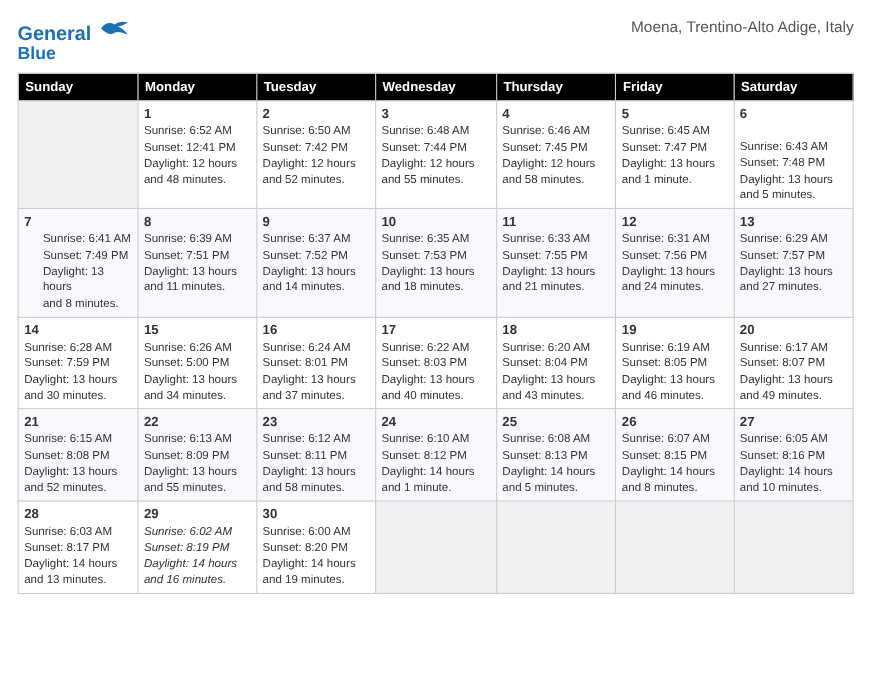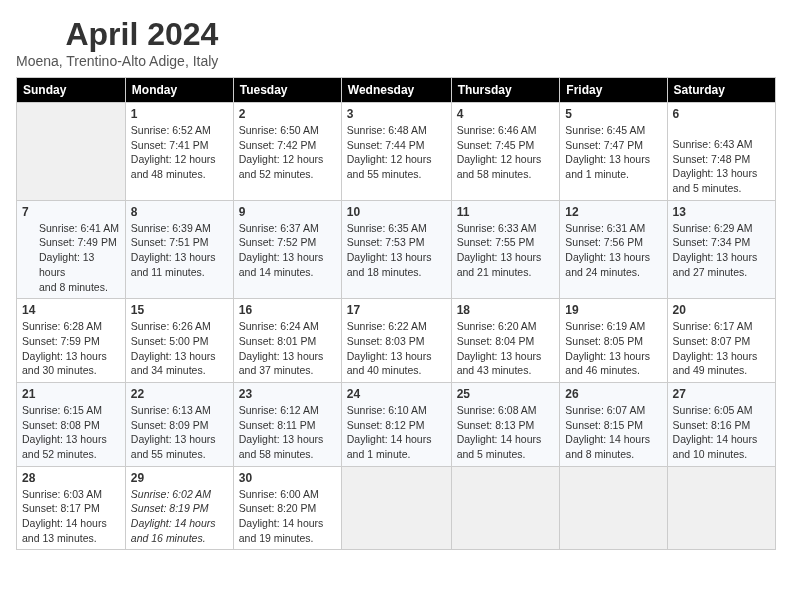--- a/index.html
+++ b/index.html
@@ -83,22 +83,32 @@
       line-height: 1.4;
     }
     .empty-cell {
       background: #f0f0f0 !important;
     }
   </style>
 </head>
 <body>
 
 <div class="header">
+  <div class="logo">
+    <div>
+      <div class="logo-text">
+        <span>General</span>
+        <svg class="logo-bird" viewBox="0 0 30 20">
+          <path d="M2,10 Q8,2 15,6 Q20,2 28,4 Q22,8 18,8 Q24,10 28,16 Q20,12 15,14 Q10,18 2,10Z" fill="#1a6fb5"></path>
+        </svg>
+      </div>
+      <div class="logo-text" style="color:#1a6fb5; font-size:16px;">Blue</div>
+    </div>
+  </div>
   <div class="title-block">
-    <div class="main-title">April 2024</div>
     <div class="subtitle">Moena, Trentino-Alto Adige, Italy</div>
   </div>
 </div>
 
 <table class="calendar">
   <thead>
     <tr id="header-row">
         <th>Sunday</th>
         <th>Monday</th>
         <th>Tuesday</th>
@@ -107,21 +117,21 @@
         <th>Friday</th>
         <th>Saturday</th>
       </tr>
   </thead>
   <tbody id="calendar-body">
       <tr>
         <td class="empty-cell"></td>
         <td>
           <div class="day-number">1</div>
           <div class="day-info" style="white-space: pre-line;">Sunrise: 6:52 AM
-Sunset: 7:41 PM
+Sunset: 12:41 PM
 Daylight: 12 hours
 and 48 minutes.</div>
         </td>
         <td>
           <div class="day-number">2</div>
           <div class="day-info" style="white-space: pre-line;">Sunrise: 6:50 AM
 Sunset: 7:42 PM
 Daylight: 12 hours
 and 52 minutes.</div>
         </td>
@@ -193,21 +203,21 @@
         <td>
           <div class="day-number">12</div>
           <div class="day-info" style="white-space: pre-line;">Sunrise: 6:31 AM
 Sunset: 7:56 PM
 Daylight: 13 hours
 and 24 minutes.</div>
         </td>
         <td>
           <div class="day-number">13</div>
           <div class="day-info" style="white-space: pre-line;">Sunrise: 6:29 AM
-Sunset: 7:34 PM
+Sunset: 7:57 PM
 Daylight: 13 hours
 and 27 minutes.</div>
         </td>
       </tr>
       <tr>
         <td>
           <div class="day-number">14</div>
           <div class="day-info" style="white-space: pre-line;">Sunrise: 6:28 AM
 Sunset: 7:59 PM
 Daylight: 13 hours

